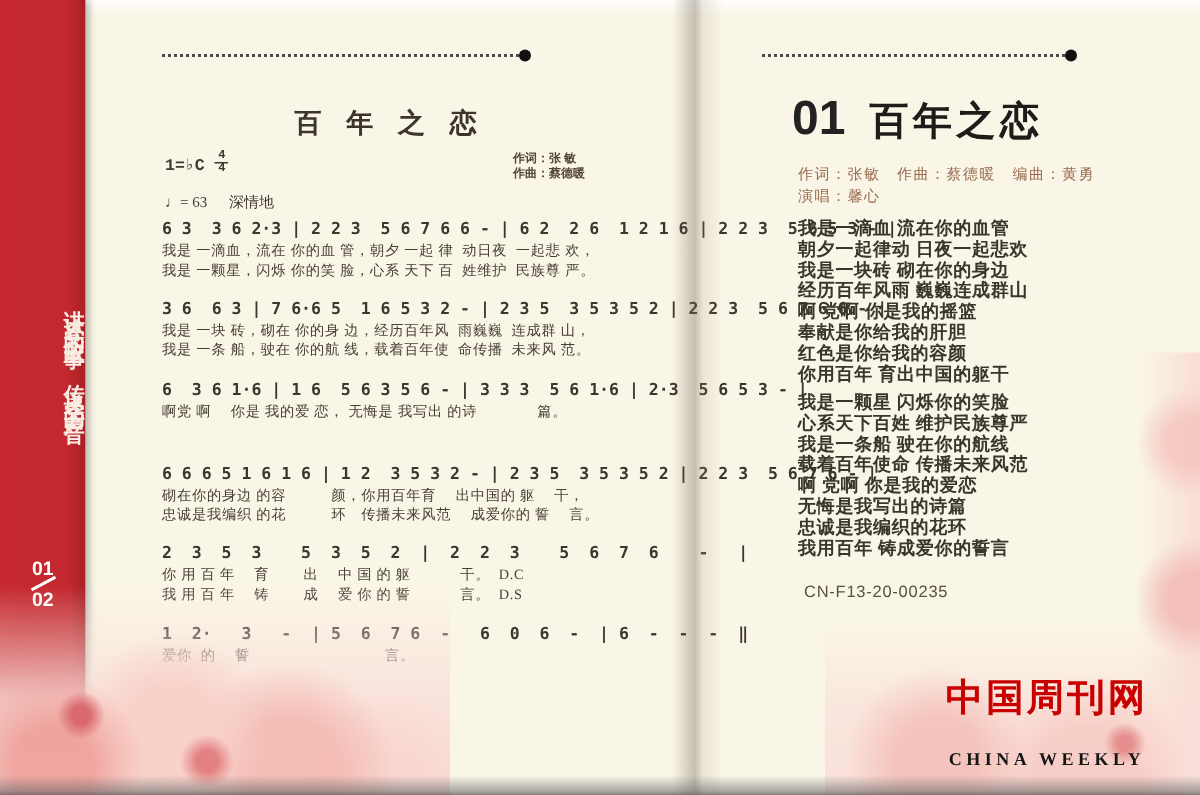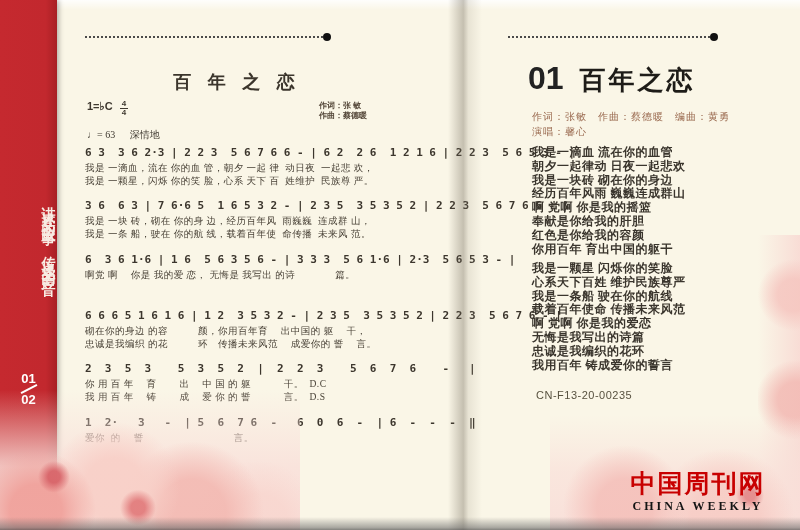--- a/index.html
+++ b/index.html
@@ -12,33 +12,33 @@
     box-shadow:2px 0 5px rgba(0,0,0,.28); z-index:2;}
   .sidebar-slogan{position:absolute; top:108px; left:0; width:57px; height:255px;
     writing-mode:vertical-rl; text-orientation:upright;
     color:#f8ece3; font-weight:bold; font-size:14px; letter-spacing:5px;
     display:flex; justify-content:center;}
   .pageno{position:absolute; top:372px; left:0; width:57px; text-align:center;
     color:#ffffff; font-family:"Liberation Sans",sans-serif; font-weight:bold; font-size:13px; line-height:13px;}
   .pageno .slash{width:18px; height:2px; background:#ffffff; margin:3px auto; transform:rotate(-28deg);}
 
   
-  .left-page{position:absolute; left:47px; top:0; width:398px; height:372px;}
+  .left-page{position:absolute; left:70px; top:0; width:398px; height:372px;}
   .right-page{position:absolute; left:480px; top:0; width:320px; height:530px;}
   .spine{position:absolute; left:448px; top:0; width:34px; height:530px;
     background:linear-gradient(90deg, rgba(120,112,95,0) 0%, rgba(110,102,86,.38) 45%, rgba(150,142,124,.18) 60%, rgba(120,112,95,0) 100%);}
 
   .dotline{position:absolute; height:0; border-top:2px dotted #4a4a4a;}
   .dotline .enddot{position:absolute; right:-4px; top:-5px; width:8px; height:8px; border-radius:50%; background:#111;}
 
   
   .lp-title{position:absolute; left:60px; top:70px; width:260px; text-align:center;
     font-size:18px; font-weight:bold; color:#3b352c; letter-spacing:6px;}
-  .keyrow{position:absolute; left:40px; top:100px; font-family:Liberation Sans, sans-serif;
-    font-weight:bold; font-size:11px; color:#3e382f; display:flex; align-items:flex-start;}
+  .keyrow{position:absolute; left:40px; top:100px; font-family:Liberation Mono, monospace;
+    font-weight:bold; font-size:11px; color:#3e382f; display:flex; align-items:flex-end;}
   .timesig{display:inline-flex; flex-direction:column; margin-left:7px; font-size:8px; line-height:8px; text-align:center;}
   .timesig .tnum{padding:0 2px;}
   .timesig .tnum.top{border-bottom:1px solid #3e382f;}
   .temporow{position:absolute; left:40px; top:128px; font-size:10px; color:#3e382f; font-weight:normal;}
   .temporow .expr{margin-left:12px;}
   .lp-credits{position:absolute; left:272px; top:101px; font-size:8px; line-height:10px; color:#55483a; font-weight:bold;}
 
   
   .msys{position:absolute; left:38px; width:348px;}
   .mnotes{font-family:"DejaVu Sans Mono",monospace; font-weight:bold; font-size:11px;
@@ -75,21 +75,21 @@
       linear-gradient(to top, rgba(249,223,217,.95) 0%, rgba(249,223,217,.7) 50%, rgba(249,223,217,0) 100%);}
   .flowers-redge{position:absolute; right:0; top:235px; width:42px; height:300px; z-index:2;
     background:
       radial-gradient(circle at 85% 20%, rgba(245,196,190,.8) 0 16px, rgba(245,196,190,0) 36px),
       radial-gradient(circle at 90% 55%, rgba(242,183,177,.8) 0 18px, rgba(242,183,177,0) 40px),
       linear-gradient(to left, rgba(248,216,210,.85) 0%, rgba(248,216,210,0) 100%);}
 
   
   .logo{position:absolute; right:12px; bottom:16px; width:180px; text-align:center; z-index:5;}
   .logo-cn{font-size:25px; font-weight:bold; color:#c80000; letter-spacing:2px; line-height:26px;}
-  .logo-en{font-size:12px; font-weight:bold; color:#141414; letter-spacing:3px; margin-top:2px;}
+  .logo-en{font-size:12px; font-weight:bold; color:#141414; letter-spacing:3px; margin-top:20px;}
 
   .bottom-edge{position:absolute; left:0; bottom:0; width:800px; height:13px; z-index:6;
     background:linear-gradient(to bottom, rgba(90,90,90,0) 0%, rgba(105,105,105,.55) 80%, rgba(80,80,80,.7) 100%);}
   .top-edge{position:absolute; left:57px; top:0; width:743px; height:10px;
     background:linear-gradient(to bottom, rgba(255,255,255,.9), rgba(255,255,255,0));}
 </style>
 </head>
 <body>
 
 <div class="stage">

